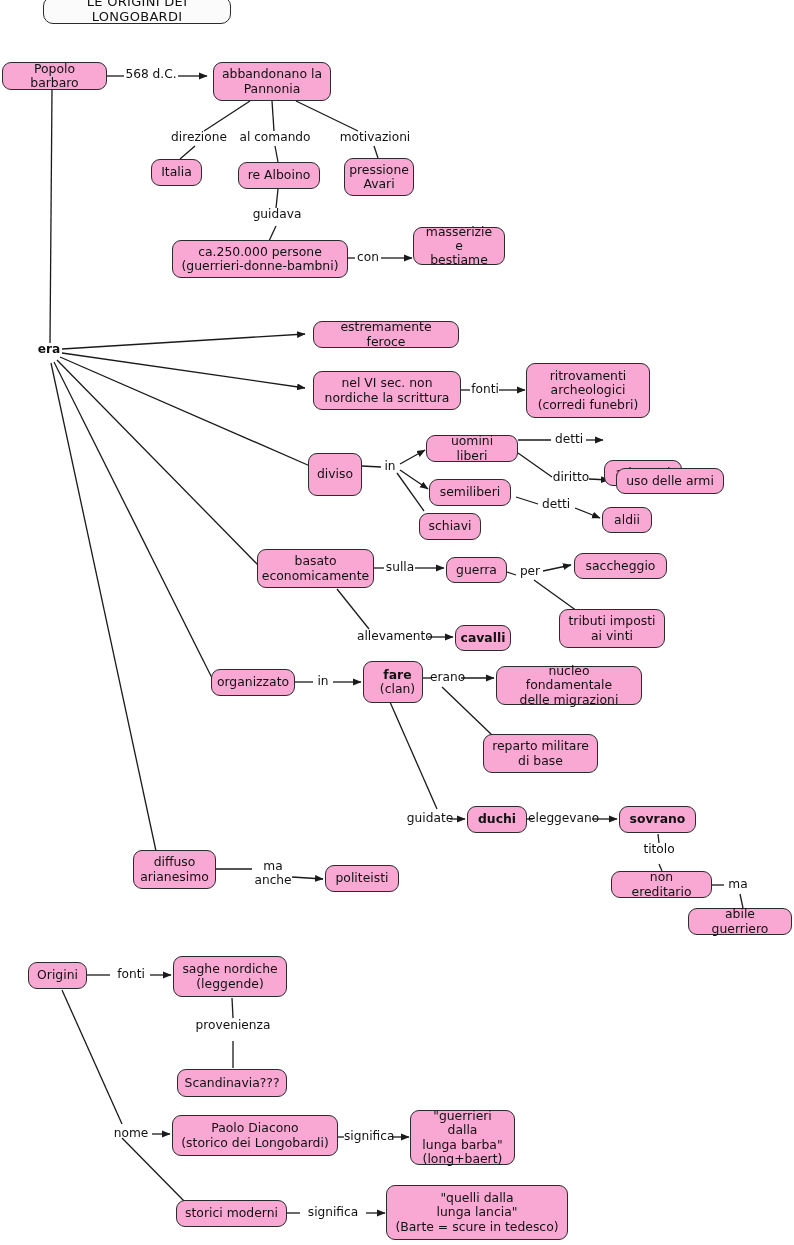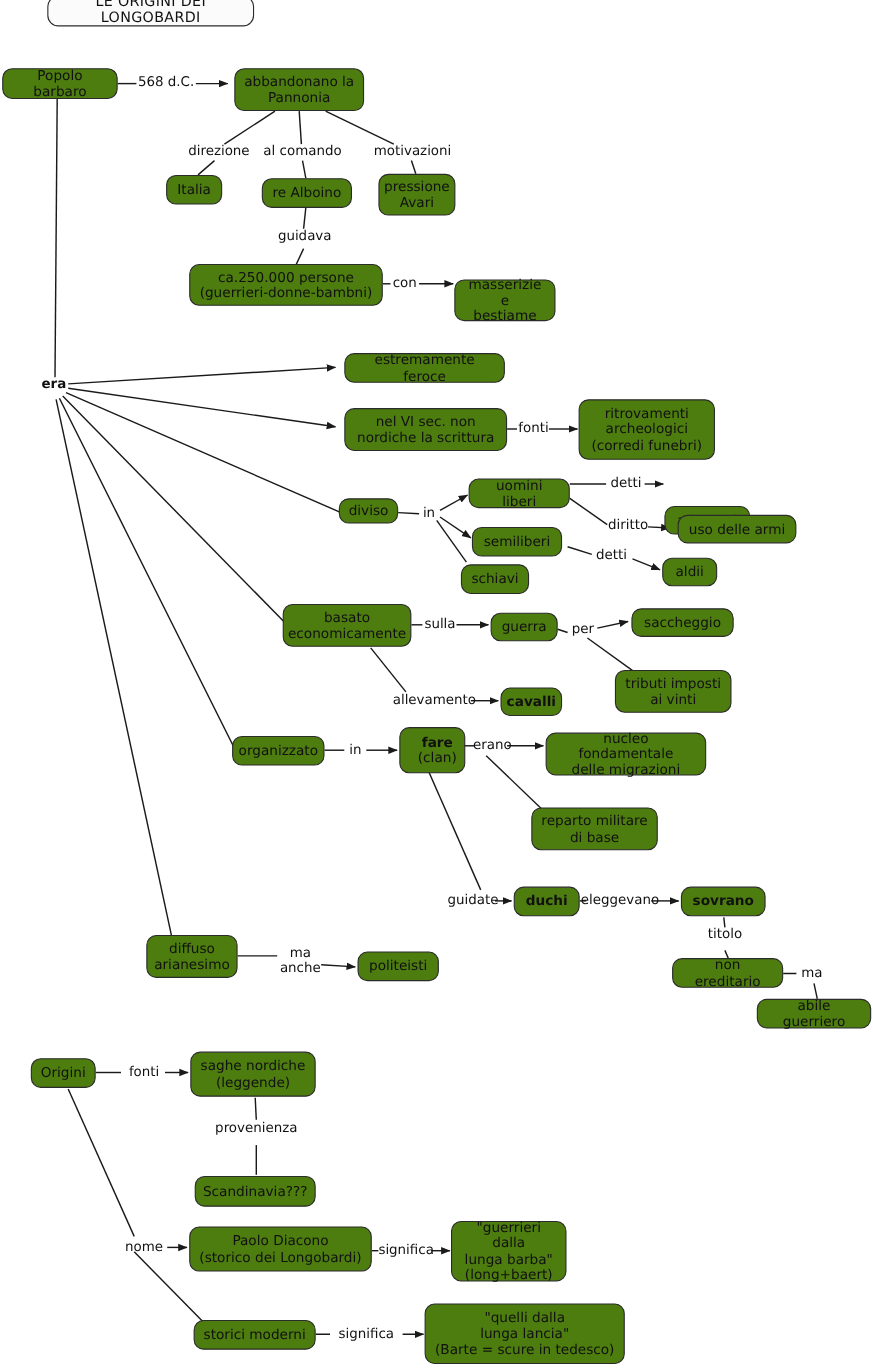--- a/index.html
+++ b/index.html
@@ -1,20 +1,20 @@
 <!DOCTYPE html>
 <html><head>
 <meta charset="utf-8">
 <style>
   html,body{margin:0;padding:0;background:#ffffff;}
   body{width:794px;height:1245px;position:relative;overflow:hidden;
        font-family:"DejaVu Sans","Liberation Sans",sans-serif;}
   #canvas{position:absolute;left:0;top:0;width:794px;height:1245px;}
   svg.edges{position:absolute;left:0;top:0;width:794px;height:1245px;pointer-events:none;}
-  .node{position:absolute;box-sizing:border-box;background:#4d7c0f;border:1.4px solid #2b2b2b;
+  .node{position:absolute;box-sizing:border-box;background:#f9a8d4;border:1.4px solid #2b2b2b;
         border-radius:9px;display:flex;align-items:center;justify-content:center;text-align:center;
         font-size:12.4px;color:#111;line-height:1.15;padding:3px 7px;white-space:pre-line;}
   .node.title{background:#fbfbfb;border-radius:10px;font-size:13px;letter-spacing:.3px;}
   .node.bold{font-weight:bold;}
   .node.mixed{flex-direction:column;padding-left:16px;}
   .node.mixed .l1{font-weight:bold;}
   .node.mixed .l2{font-weight:normal;}
   .lbl{position:absolute;font-size:12.2px;color:#111;text-align:center;line-height:1.12;
        white-space:pre-line;background:transparent;}
 </style>
@@ -137,35 +137,35 @@
 
   <div class="node" style="left:151px;top:159px;width:51px;height:27px;text-align:center;">Italia</div>
   <div class="node" style="left:238px;top:162px;width:82px;height:27px;">re Alboino</div>
   <div class="node" style="left:344px;top:158px;width:70px;height:38px;">pressione
 Avari</div>
 
   <div class="lbl" style="left:245px;top:208px;width:64px;">guidava</div>
   <div class="node" style="left:172px;top:240px;width:176px;height:38px;">ca.250.000 persone
 (guerrieri-donne-bambni)</div>
   <div class="lbl" style="left:355px;top:251px;width:26px;">con</div>
-  <div class="node" style="left:413px;top:254px;width:92px;height:38px;">masserizie e
+  <div class="node" style="left:413px;top:227px;width:92px;height:38px;">masserizie e
 bestiame</div>
 
   <div class="lbl" style="left:36px;top:343px;width:26px;font-weight:bold;">era</div>
 
   <div class="node" style="left:313px;top:321px;width:146px;height:27px;">estremamente feroce</div>
 
   <div class="node" style="left:313px;top:371px;width:148px;height:39px;">nel VI sec. non
 nordiche la scrittura</div>
   <div class="lbl" style="left:470px;top:383px;width:30px;">fonti</div>
   <div class="node" style="left:526px;top:363px;width:124px;height:55px;">ritrovamenti
 archeologici
 (corredi funebri)</div>
 
-  <div class="node" style="left:308px;top:453px;width:54px;height:23px;">diviso</div>
+  <div class="node" style="left:308px;top:453px;width:54px;height:43px;">diviso</div>
   <div class="lbl" style="left:381px;top:460px;width:18px;">in</div>
 
   <div class="node" style="left:426px;top:435px;width:92px;height:27px;">uomini liberi</div>
   <div class="lbl" style="left:552px;top:433px;width:34px;">detti</div>
   <div class="node" style="left:604px;top:428px;width:78px;height:26px;margin-top:32px;">arimanni</div>
 
   <div class="lbl" style="left:551px;top:471px;width:40px;">diritto</div>
   <div class="node" style="left:616px;top:468px;width:108px;height:26px;">uso delle armi</div>
 
   <div class="node" style="left:429px;top:479px;width:82px;height:27px;">semiliberi</div>

